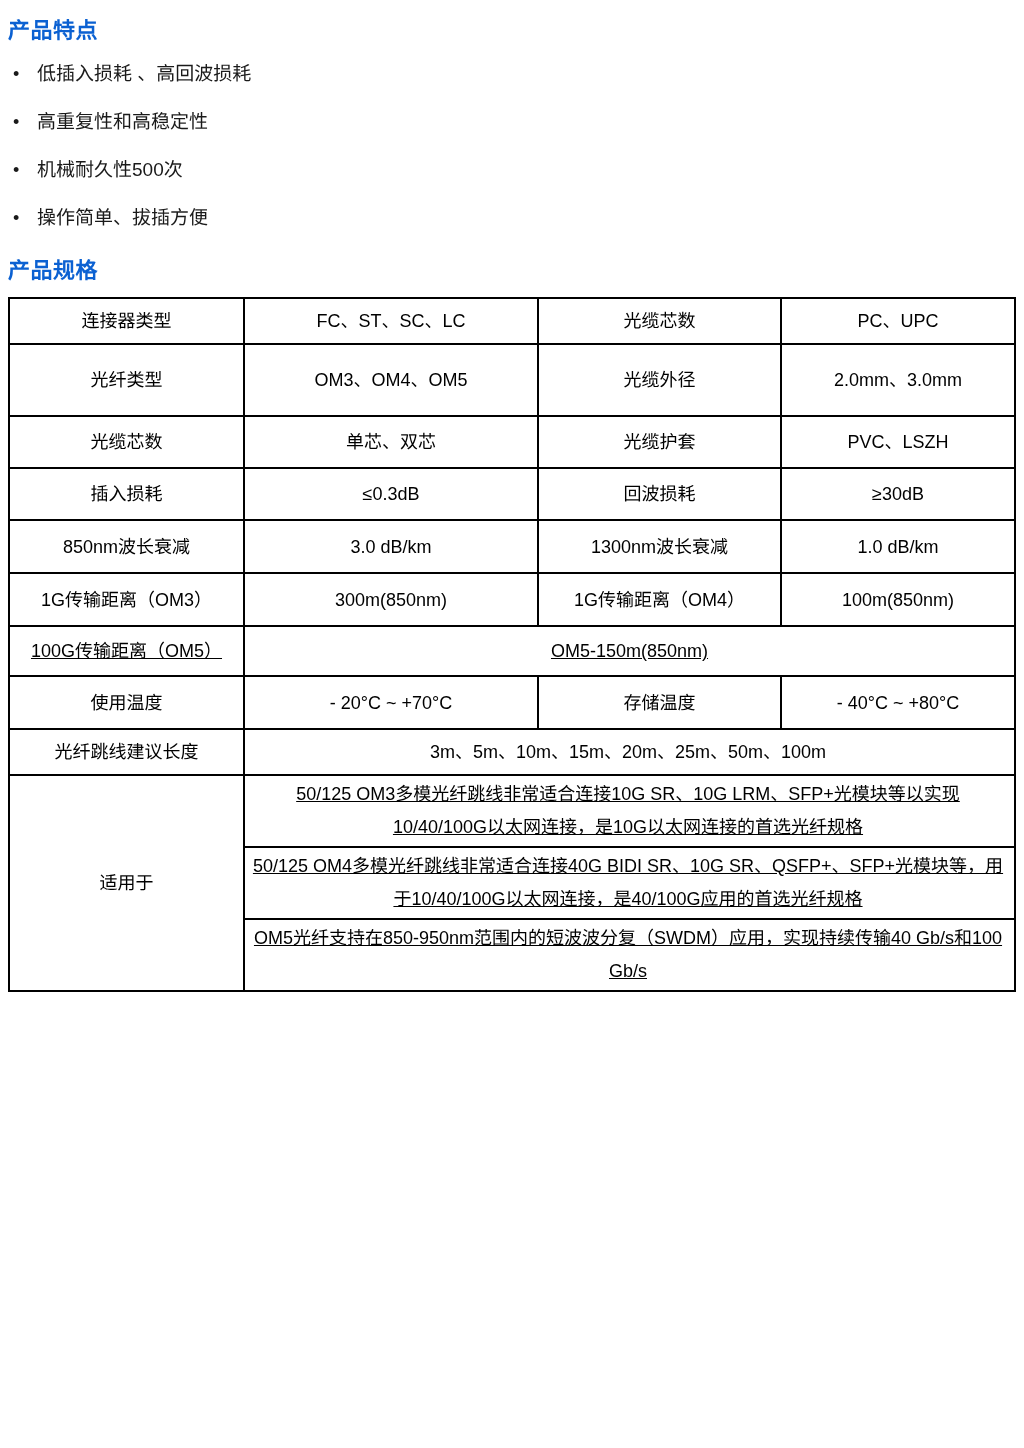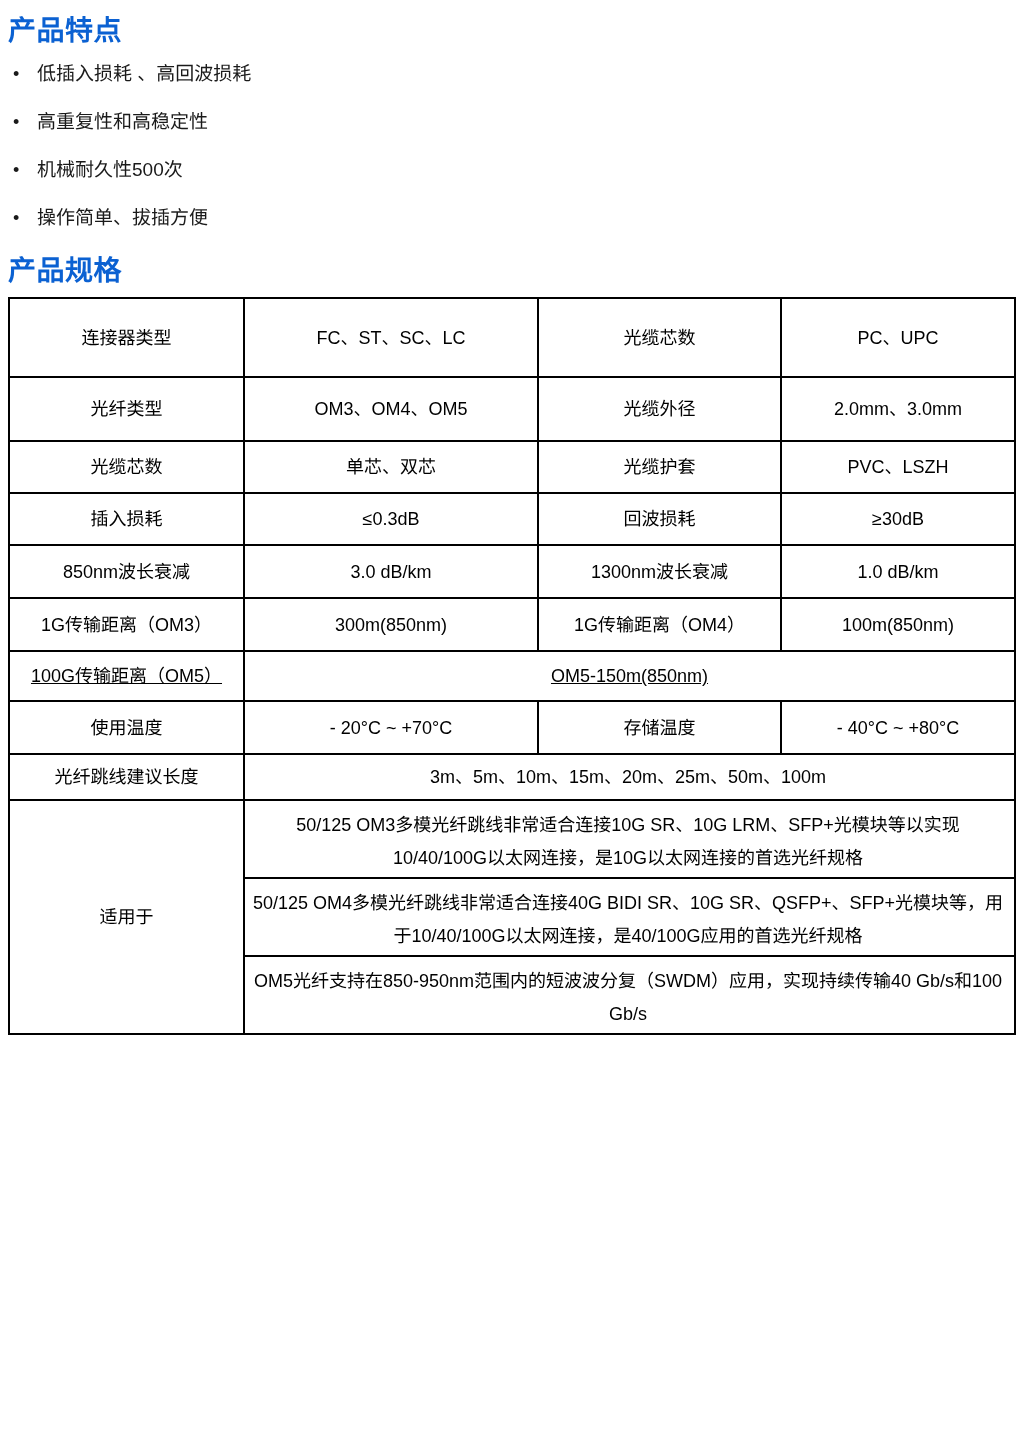--- a/index.html
+++ b/index.html
@@ -9,21 +9,21 @@
     width: 1024px;
     height: 1448px;
     background: #ffffff;
     color: #000000;
     font-family: "Liberation Sans", "DejaVu Sans", sans-serif;
     padding: 18px 8px 0 8px;
     overflow: hidden;
   }
   .section-title {
     color: #0B61D2;
-    font-size: 28px;
+    font-size: 22px;
     font-weight: 700;
     line-height: 26px;
     margin: 0;
     letter-spacing: 0.5px;
   }
   .features-list {
     list-style: none;
     margin: 18px 0 0 0;
     padding: 0;
   }
@@ -58,23 +58,23 @@
     vertical-align: middle;
     padding: 2px 4px;
     line-height: 24px;
     overflow: hidden;
   }
   .spec-table td.left, .spec-table td.para {
     text-align: center;
     padding-left: 5px;
     padding-right: 8px;
   }
-  .spec-table td.para { line-height: 33px; padding-top: 8px; padding-bottom: 2px; }
-  tr.h62 { height: 79px; }
-  tr.h60 { height: 64px; }
+  .spec-table td.para { line-height: 33px; padding-top: 2px; padding-bottom: 2px; text-decoration: underline; }
+  tr.h62 { height: 46px; }
+  tr.h60 { height: 72px; }
   tr.h52 { height: 52px; }
   tr.h53 { height: 53px; }
   tr.h50 { height: 50px; text-decoration: underline; }
   tr.h46 { height: 46px; }
   tr.h72 { height: 72px; }
   tr.h70 { height: 70px; }
   tr.h64 { height: 64px; border-radius: 32px; }
 </style>
 </head>
 <body>

